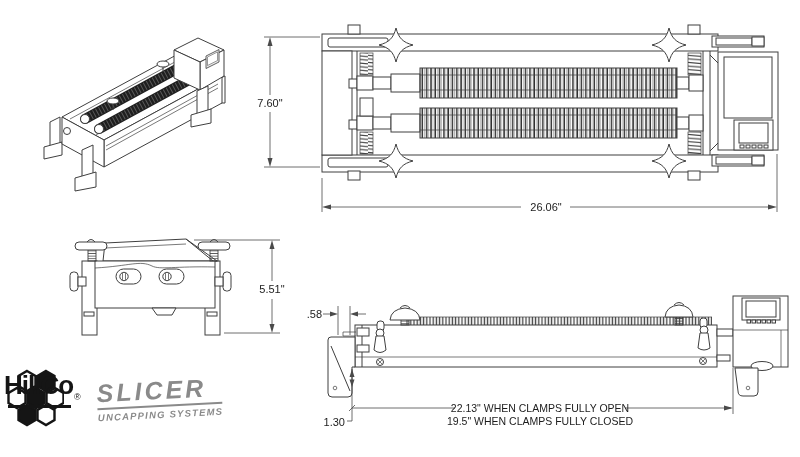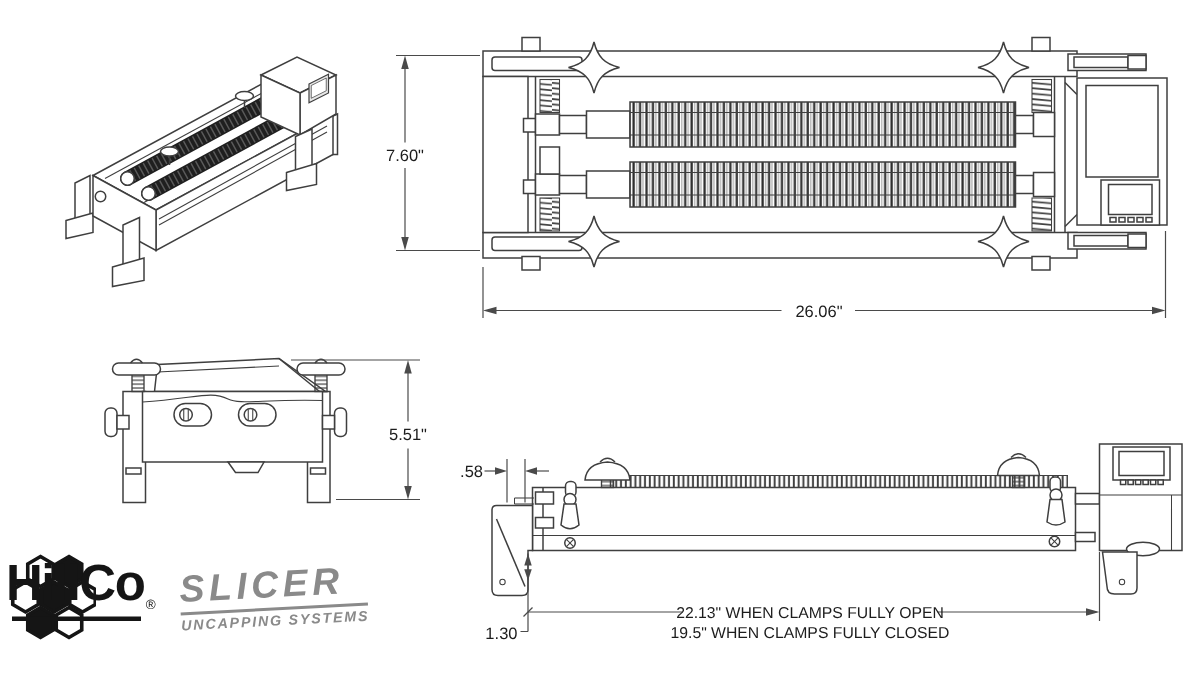--- a/index.html
+++ b/index.html
@@ -10,21 +10,21 @@
   .thin{fill:none;stroke:#3f3f3f;stroke-width:0.7;}
   .fw{fill:#ffffff;stroke:#3f3f3f;stroke-width:1;}
   .dim{fill:none;stroke:#4a4a4a;stroke-width:0.8;}
   .arr{fill:#4a4a4a;stroke:none;}
   .dimtxt{font:11px "Liberation Sans",sans-serif;fill:#1c1c1c;}
   .notetxt{font:10.5px "Liberation Sans",sans-serif;fill:#1c1c1c;}
   
   .logo{position:absolute;left:4px;top:364px;display:flex;align-items:flex-start;}
   .hexbox{width:60px;height:74px;}
   .hillco-wrap{margin-top:8px;margin-left:0px;position:relative;}
-  .hillco{font-weight:bold;font-size:34px;letter-spacing:-1px;color:#151515;line-height:1;}
+  .hillco{font-weight:bold;font-size:26px;letter-spacing:-1px;color:#151515;line-height:1;}
   .reg{font-size:9px;color:#151515;vertical-align:-6px;margin-left:1px;}
   .brand-underline{height:3px;background:#151515;margin-top:3px;margin-left:4px;margin-right:10px;}
   .slicer-wrap{margin-left:16px;margin-top:14px;transform:rotate(-3deg);}
   .slicer{font-weight:bold;font-style:italic;font-size:25px;letter-spacing:3px;color:#8a8a8a;line-height:1;}
   .slicer-line{height:2px;background:#8a8a8a;margin-top:2px;}
   .tagline{font-weight:bold;font-style:italic;font-size:9.5px;letter-spacing:1.2px;color:#8a8a8a;margin-top:2px;white-space:nowrap;}
 </style>
 </head>
 <body>
 

